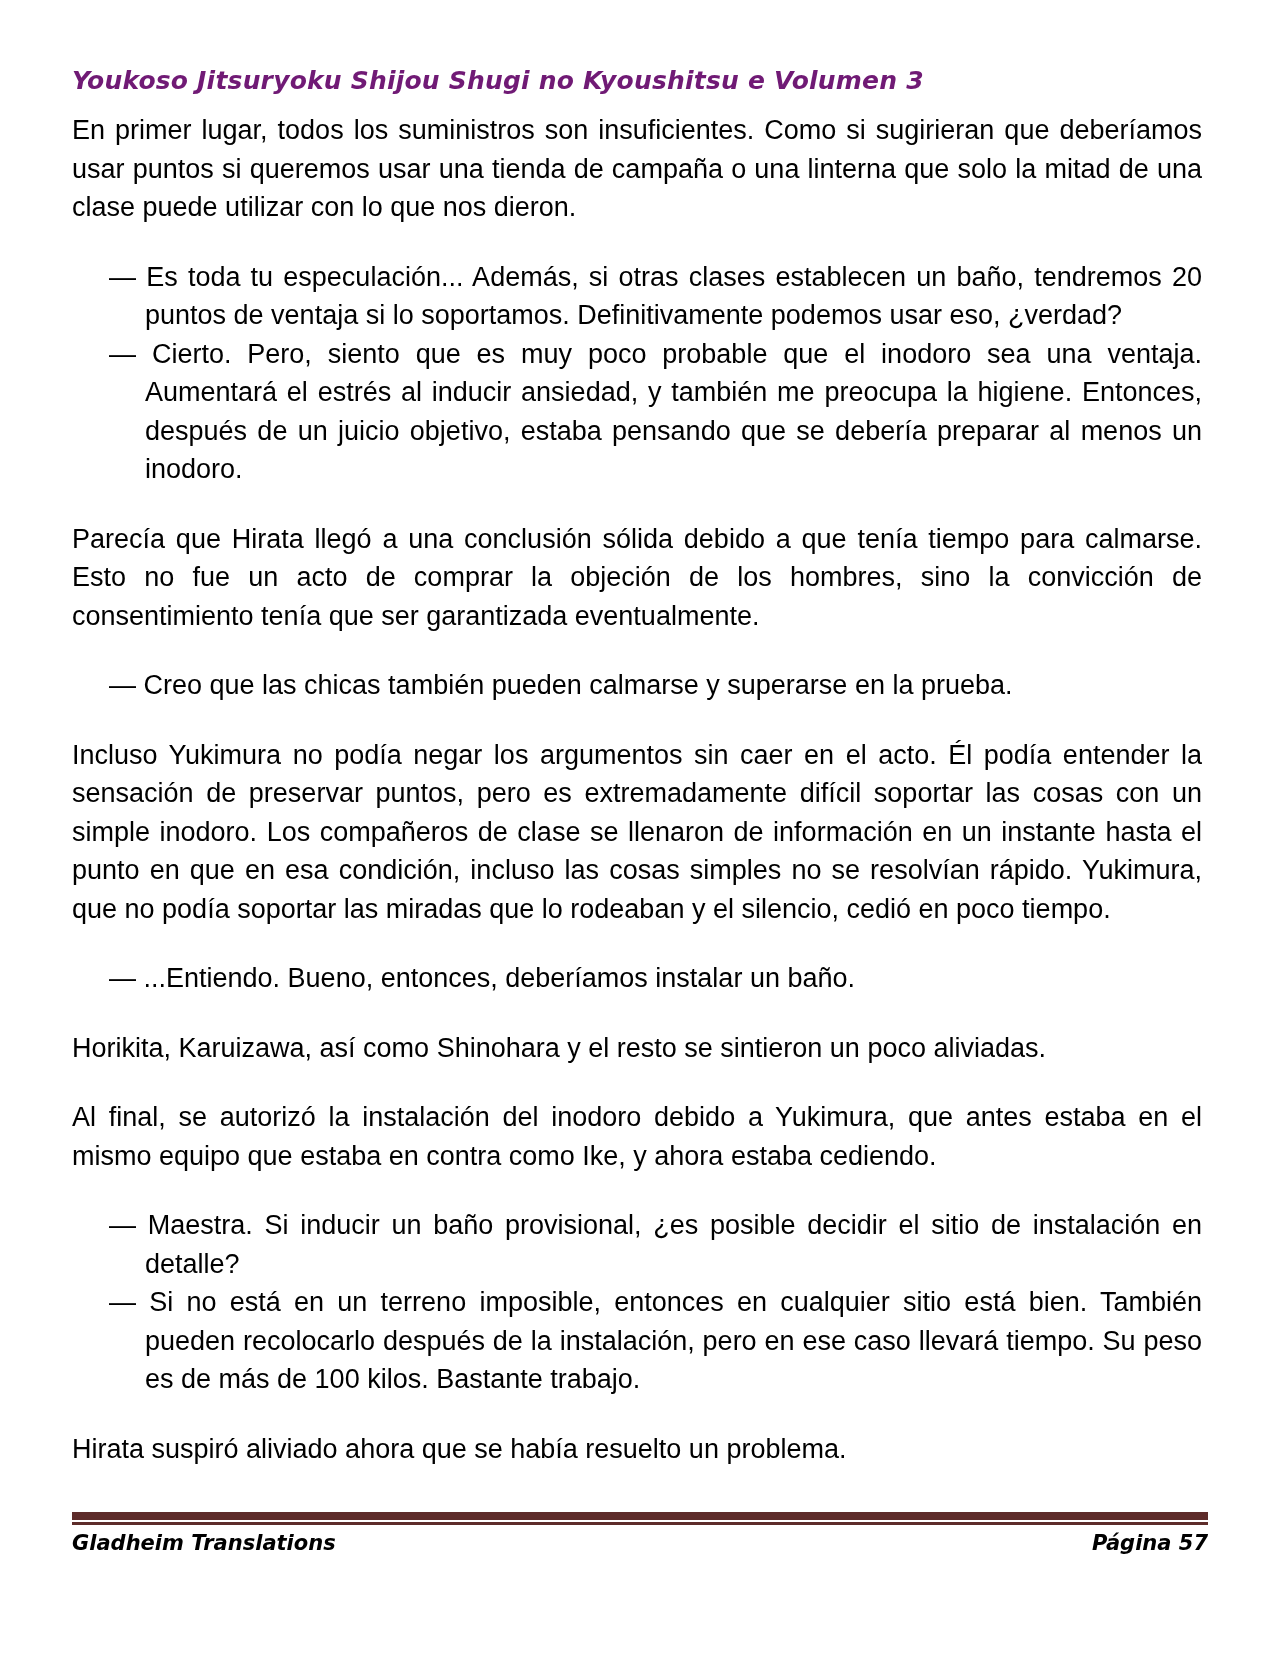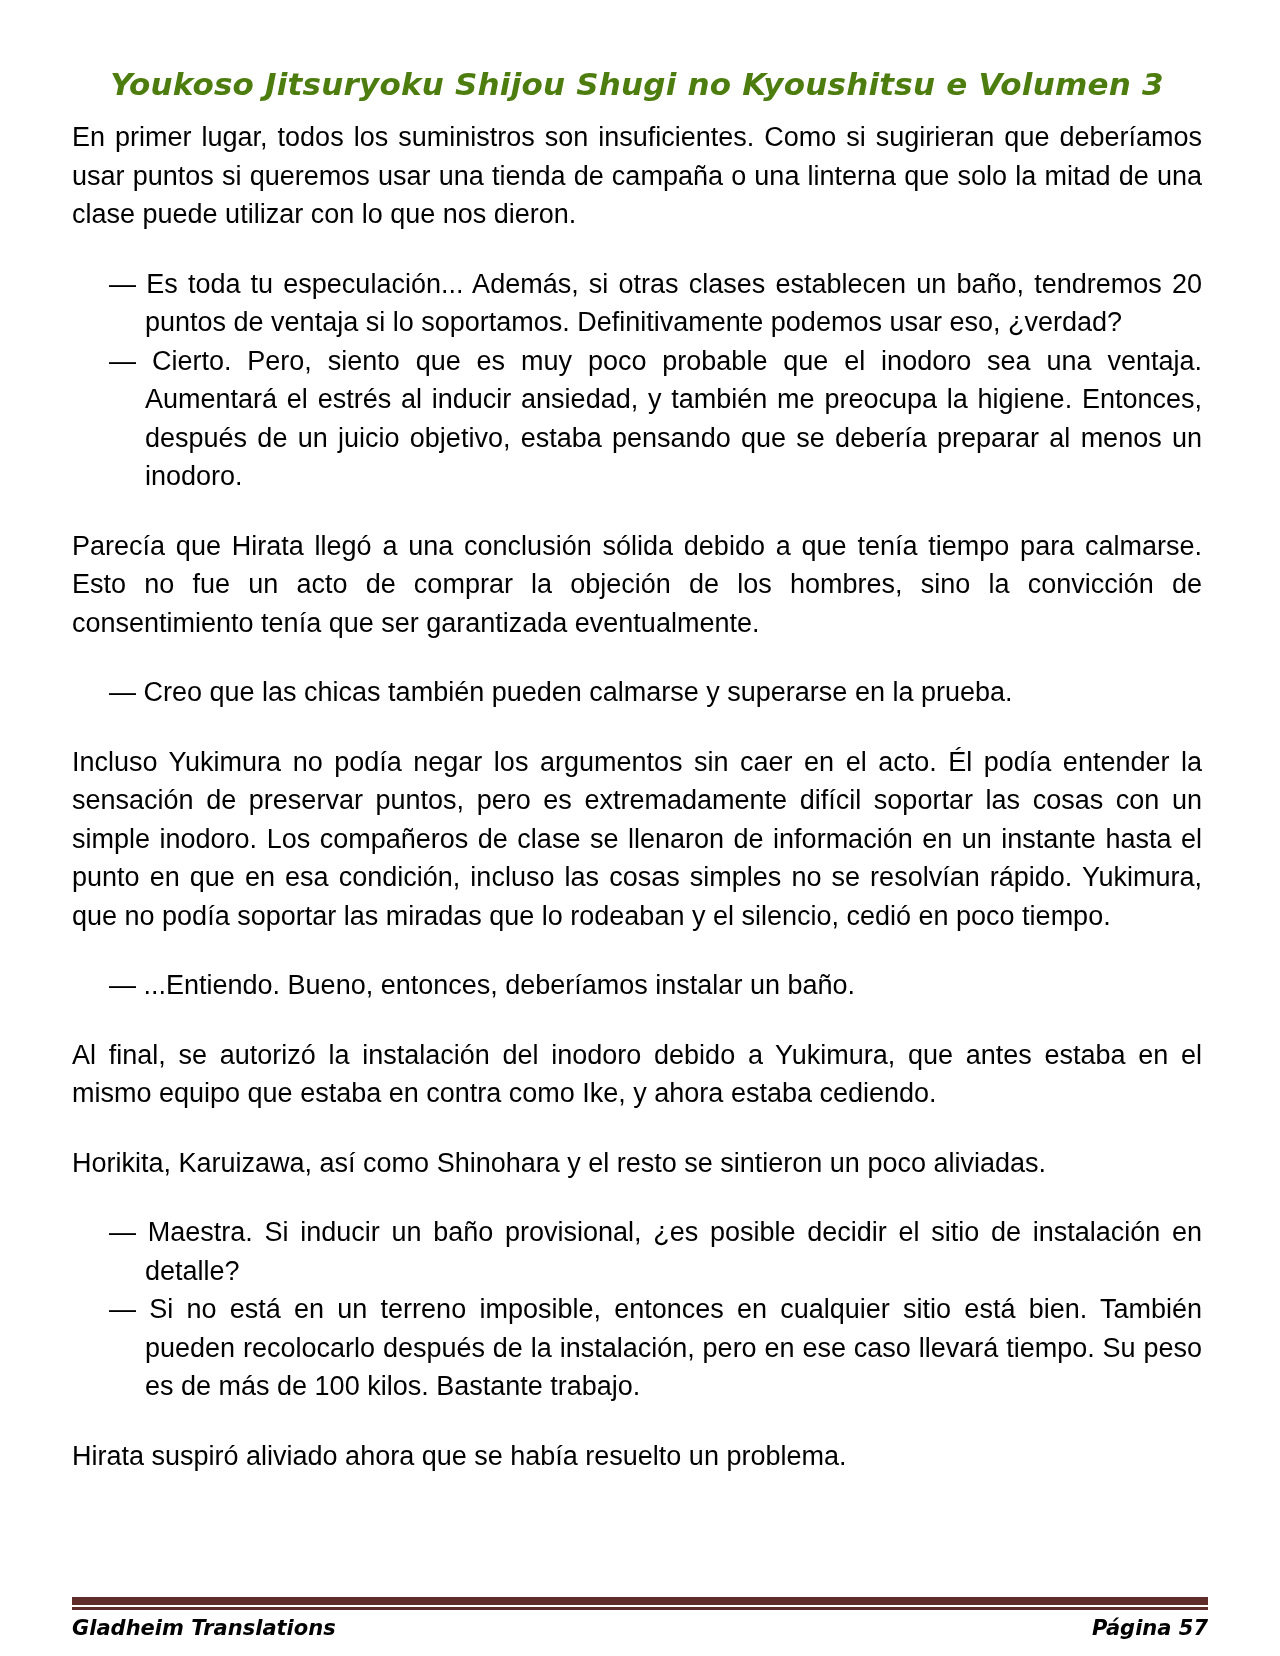--- a/index.html
+++ b/index.html
@@ -20,42 +20,41 @@
     background: var(--page-bg);
     overflow: hidden;
   }
   .header {
     padding: 66px 78px 0 72px;
   }
   .header-title {
     font-family: "DejaVu Sans", sans-serif;
     font-weight: bold;
     font-style: italic;
-    font-size: 31px;
+    font-size: 25px;
     letter-spacing: 0.2px;
-    color: #4d7c0f;
-    text-align: center;
+    color: #701a75;
   }
   .content {
     margin: 14px 78px 0 72px;
     font-size: 27px;
     line-height: 38.5px;
     text-align: justify;
     color: var(--text-color);
   }
   .content p { margin-top: 31px; }
   .content p:first-child { margin-top: 16px; }
   .dialogue {
     margin-left: 73px;
     text-indent: -36px;
   }
   .dialogue + .dialogue { margin-top: 0 !important; }
   .footer {
     position: absolute;
-    top: 1597px;
+    top: 1512px;
     left: 72px;
     right: 72px;
   }
   .footer-rule-thick {
     height: 8px;
     background: var(--rule-color);
   }
   .footer-rule-thin {
     height: 3px;
     margin-top: 2px;
@@ -86,22 +85,22 @@
 
   <div class="content">
 
   <p class="para">En primer lugar, todos los suministros son insuficientes. Como si sugirieran que deberíamos usar puntos si queremos usar una tienda de campaña o una linterna que solo la mitad de una clase puede utilizar con lo que nos dieron.</p>
       <p class="dialogue">— Es toda tu especulación... Además, si otras clases establecen un baño, tendremos 20 puntos de ventaja si lo soportamos. Definitivamente podemos usar eso, ¿verdad?</p>
       <p class="dialogue">— Cierto. Pero, siento que es muy poco probable que el inodoro sea una ventaja. Aumentará el estrés al inducir ansiedad, y también me preocupa la higiene. Entonces, después de un juicio objetivo, estaba pensando que se debería preparar al menos un inodoro.</p>
       <p class="para">Parecía que Hirata llegó a una conclusión sólida debido a que tenía tiempo para calmarse. Esto no fue un acto de comprar la objeción de los hombres, sino la convicción de consentimiento tenía que ser garantizada eventualmente.</p>
       <p class="dialogue">— Creo que las chicas también pueden calmarse y superarse en la prueba.</p>
       <p class="para">Incluso Yukimura no podía negar los argumentos sin caer en el acto. Él podía entender la sensación de preservar puntos, pero es extremadamente difícil soportar las cosas con un simple inodoro. Los compañeros de clase se llenaron  de información en un instante hasta el punto en que en esa condición, incluso las cosas simples no se resolvían rápido. Yukimura, que no podía soportar las miradas que lo rodeaban y el silencio, cedió en poco tiempo.</p>
       <p class="dialogue">— ...Entiendo. Bueno, entonces, deberíamos instalar un baño.</p>
+      <p class="para">Horikita, Karuizawa, así como Shinohara y el resto se sintieron un poco aliviadas.</p>
       <p class="para">Al final, se autorizó la instalación del inodoro debido a Yukimura, que antes estaba en el mismo equipo que estaba en contra como Ike, y ahora estaba cediendo.</p>
-      <p class="para">Horikita, Karuizawa, así como Shinohara y el resto se sintieron un poco aliviadas.</p>
       <p class="dialogue">— Maestra. Si inducir un baño provisional, ¿es posible decidir el sitio de instalación en detalle?</p>
       <p class="dialogue">— Si no está en un terreno imposible, entonces en cualquier sitio está bien. También pueden recolocarlo después de la instalación, pero en ese caso llevará tiempo. Su peso es de más de 100 kilos. Bastante trabajo.</p>
       <p class="para">Hirata suspiró aliviado ahora que se había resuelto un problema.</p>
     </div>
 
   <div class="footer">
     <div class="footer-rule-thick"></div>
     <div class="footer-rule-thin"></div>
     <div class="footer-text-row">
       <span class="footer-label">Gladheim Translations</span>

